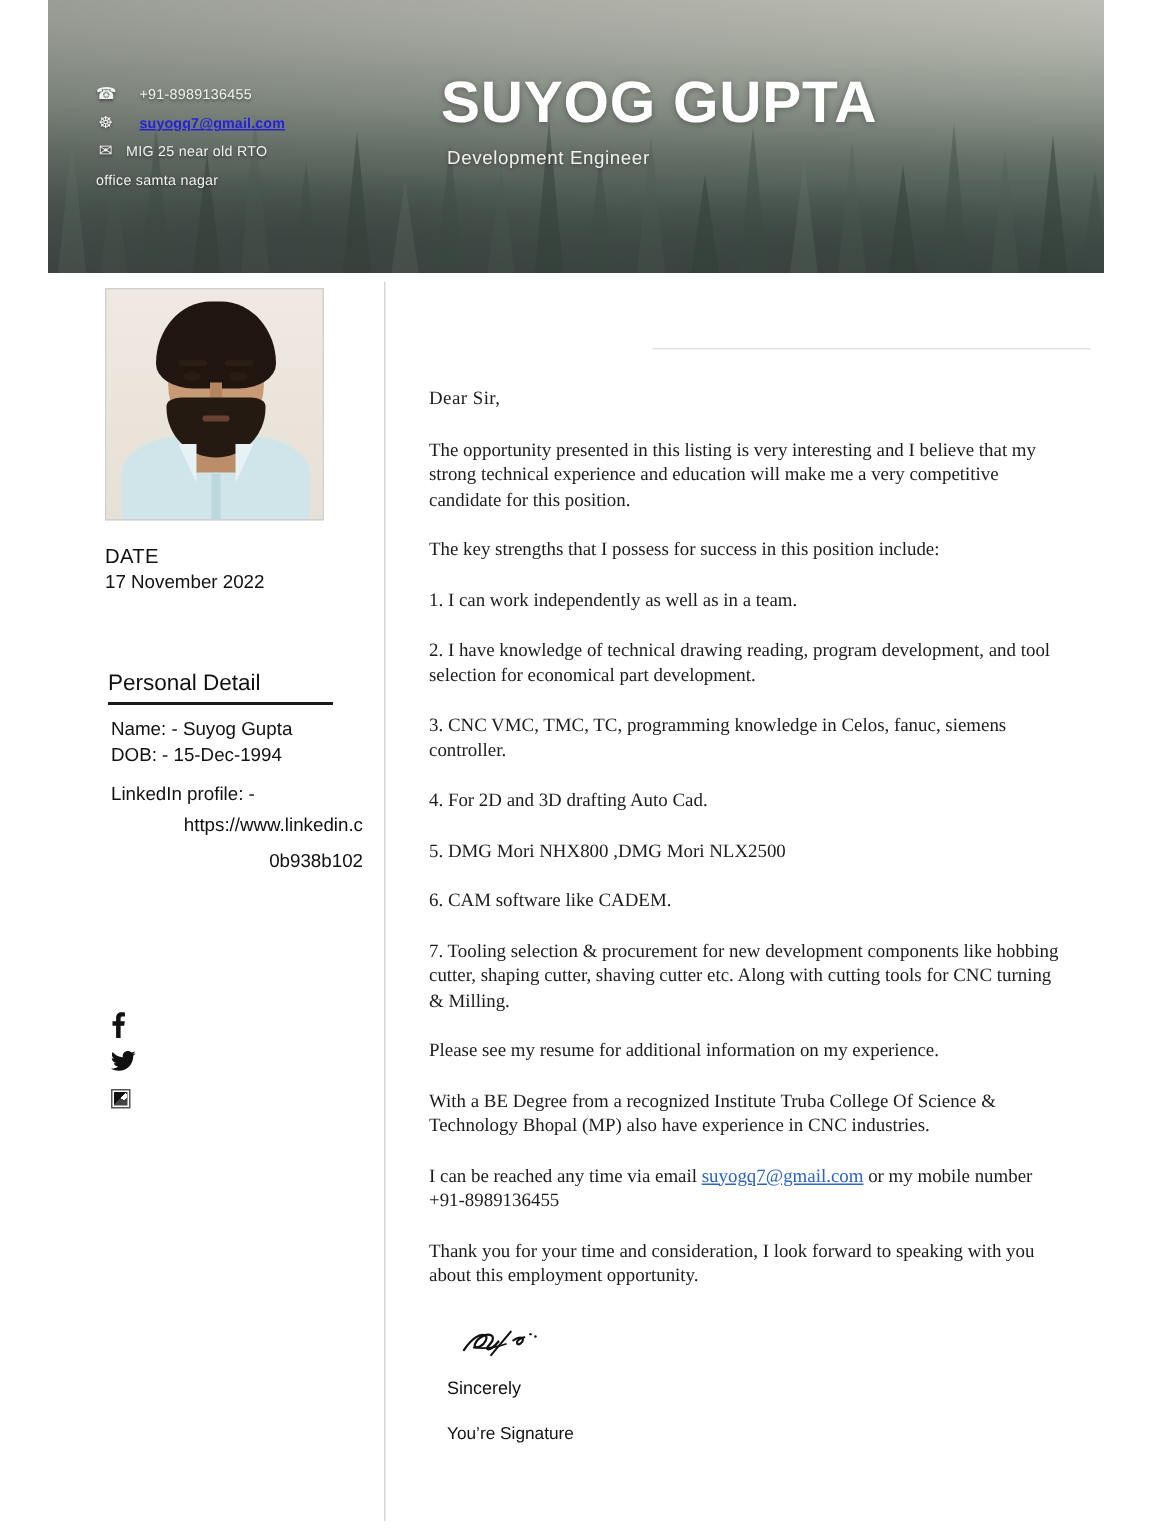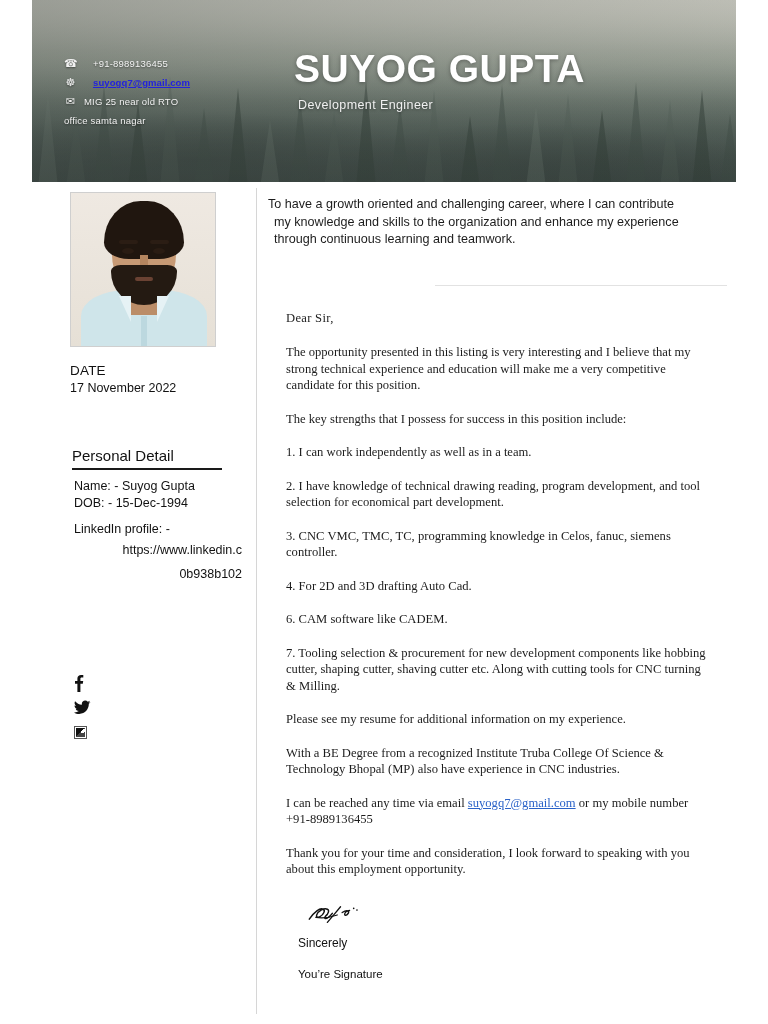--- a/index.html
+++ b/index.html
@@ -359,35 +359,32 @@
       <a class="social" href="#">
         <svg width="17" height="15" viewBox="0 0 17 15">
           <path d="M16.5 2.1c-.6.3-1.3.5-2 .6.7-.4 1.2-1.1 1.5-1.9-.7.4-1.4.7-2.2.9C13.1 1 12.2.6 11.2.6 9.3.6 7.8 2.1 7.8 4c0 .3 0 .5.1.8C5.1 4.6 2.7 3.3 1.1 1.3c-.3.5-.5 1.1-.5 1.7 0 1.2.6 2.2 1.5 2.8-.6 0-1.1-.2-1.6-.4 0 1.6 1.2 3 2.7 3.3-.3.1-.6.1-.9.1-.2 0-.4 0-.6-.1.4 1.3 1.7 2.3 3.1 2.3-1.2.9-2.6 1.4-4.2 1.4H0c1.5 1 3.3 1.5 5.2 1.5 6.2 0 9.6-5.2 9.6-9.6V3.8c.7-.5 1.3-1.1 1.7-1.7z" fill="#111"></path>
         </svg>
       </a>
       <span class="social broken"></span>
     </div>
   </div>
 
   <div class="right">
-    <div class="objective">
-      <span class="first">To have a growth oriented and challenging career, where I can contribute</span>
-      <span class="rest">my knowledge and skills to the organization and enhance my experience through continuous learning and teamwork.</span>
-    </div>
 
     <div class="hr"></div>
 
     <div class="letter">
       <p class="salutation">Dear  Sir,</p>
       <p>The opportunity presented in this listing is very interesting and I believe that my strong technical experience and education will make me a very competitive candidate for this position.</p>
       <p>The key strengths that I possess for success in this position include:</p>
       <p>1. I can work independently as well as in a team.</p>
       <p>2. I have knowledge of technical drawing reading, program development, and tool selection for economical part development.</p>
       <p>3. CNC VMC, TMC, TC, programming knowledge in Celos, fanuc, siemens controller.</p>
       <p>4. For 2D and 3D drafting Auto Cad.</p>
+      <p>5. DMG Mori NHX800 ,DMG Mori NLX2500</p>
       <p>6. CAM software like CADEM.</p>
       <p>7. Tooling selection &amp; procurement for new development components like hobbing cutter, shaping cutter, shaving cutter etc. Along with cutting tools for CNC turning &amp; Milling.</p>
       <p>Please see my resume for additional information on my experience.</p>
       <p>With a BE Degree from a recognized Institute Truba College Of Science &amp; Technology Bhopal (MP) also have experience in CNC industries.</p>
       <p><span>I can be reached any time via email </span><a class="mail-link" href="#">suyogq7@gmail.com</a><span> or my mobile number +91-8989136455</span></p>
       <p>Thank you for your time and consideration, I look forward to speaking with you about this employment opportunity.</p>
     </div>
 
     <div class="sign-block">
       <svg class="sign-mark" viewBox="0 0 90 34">

